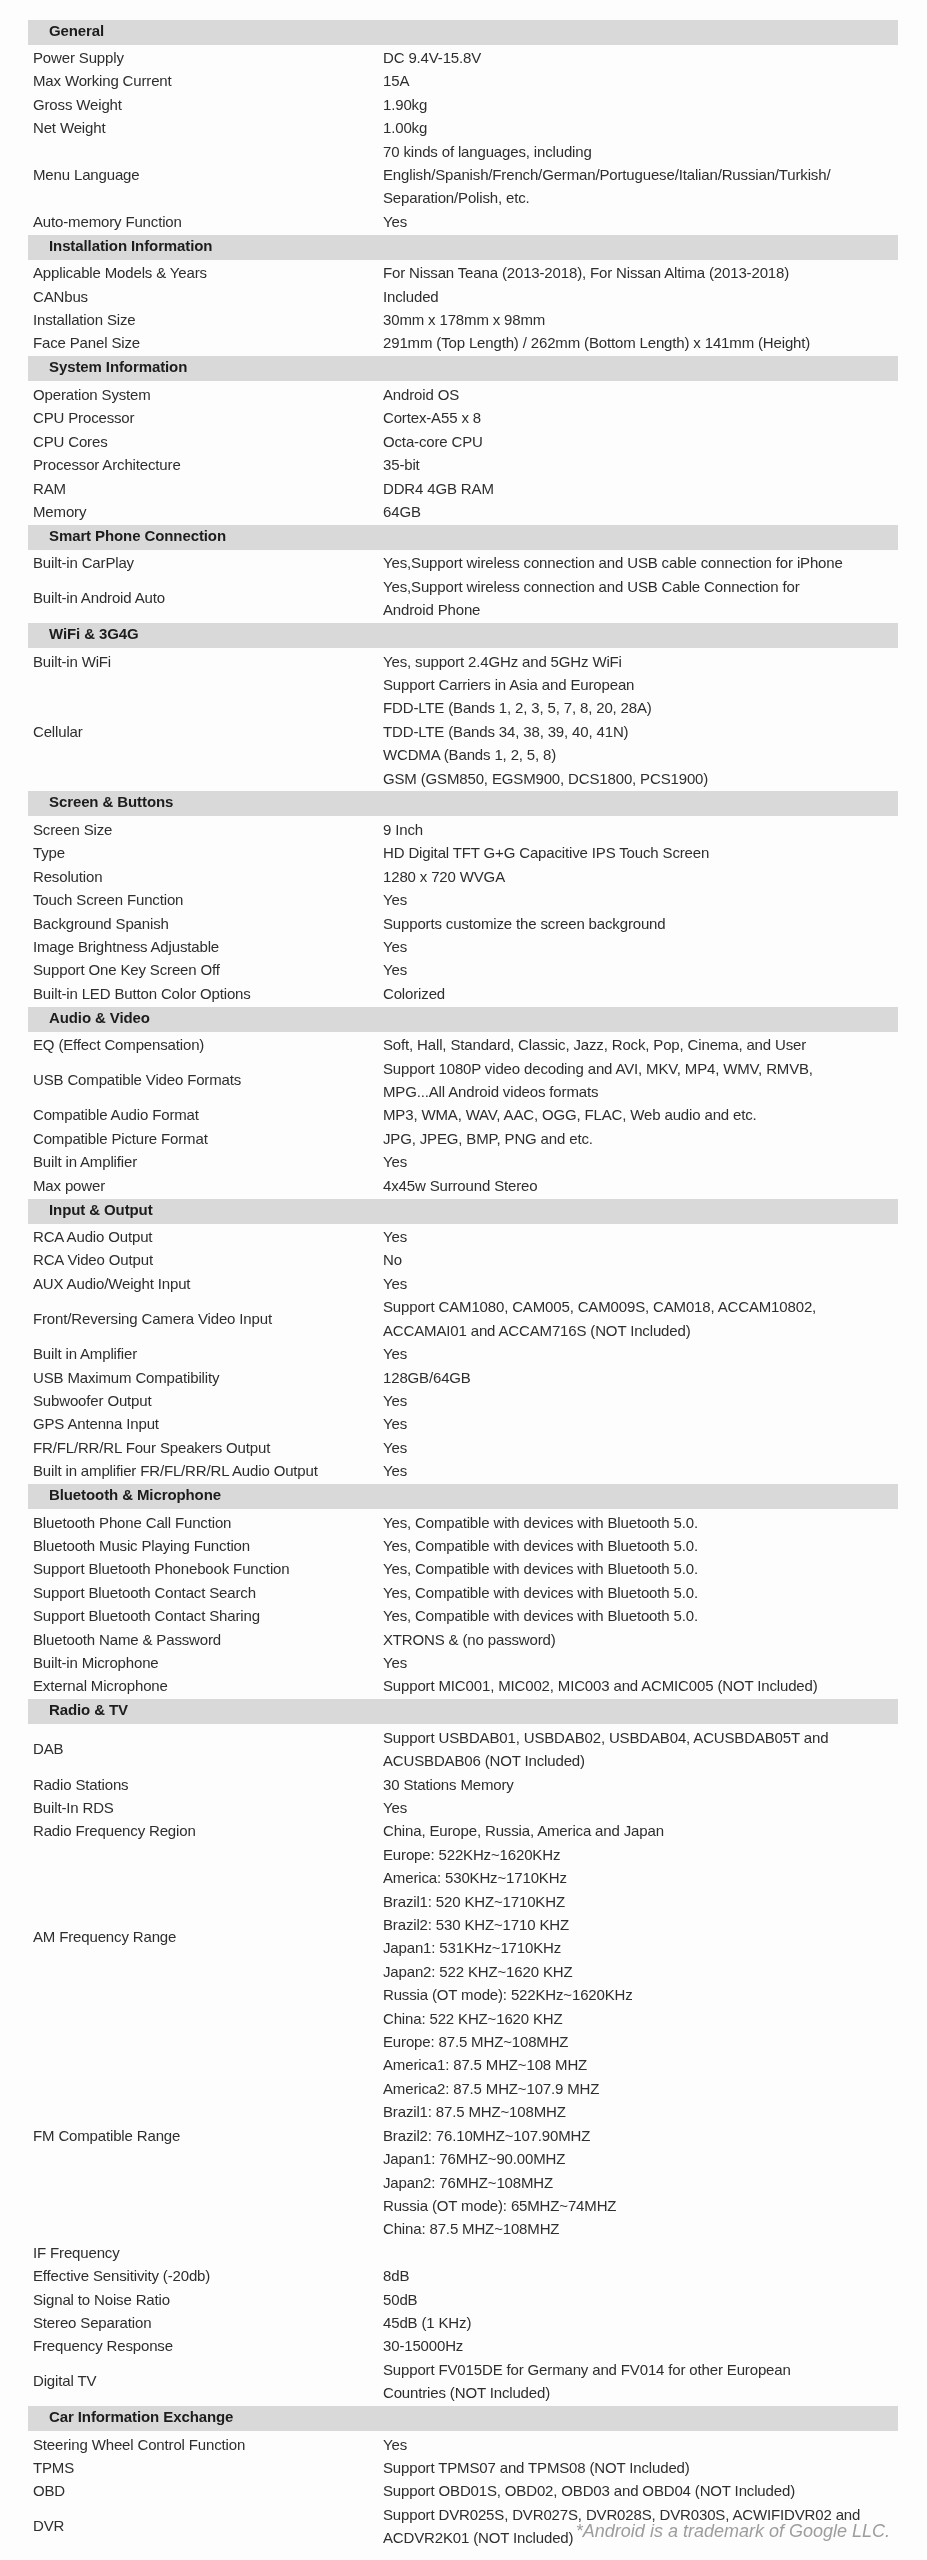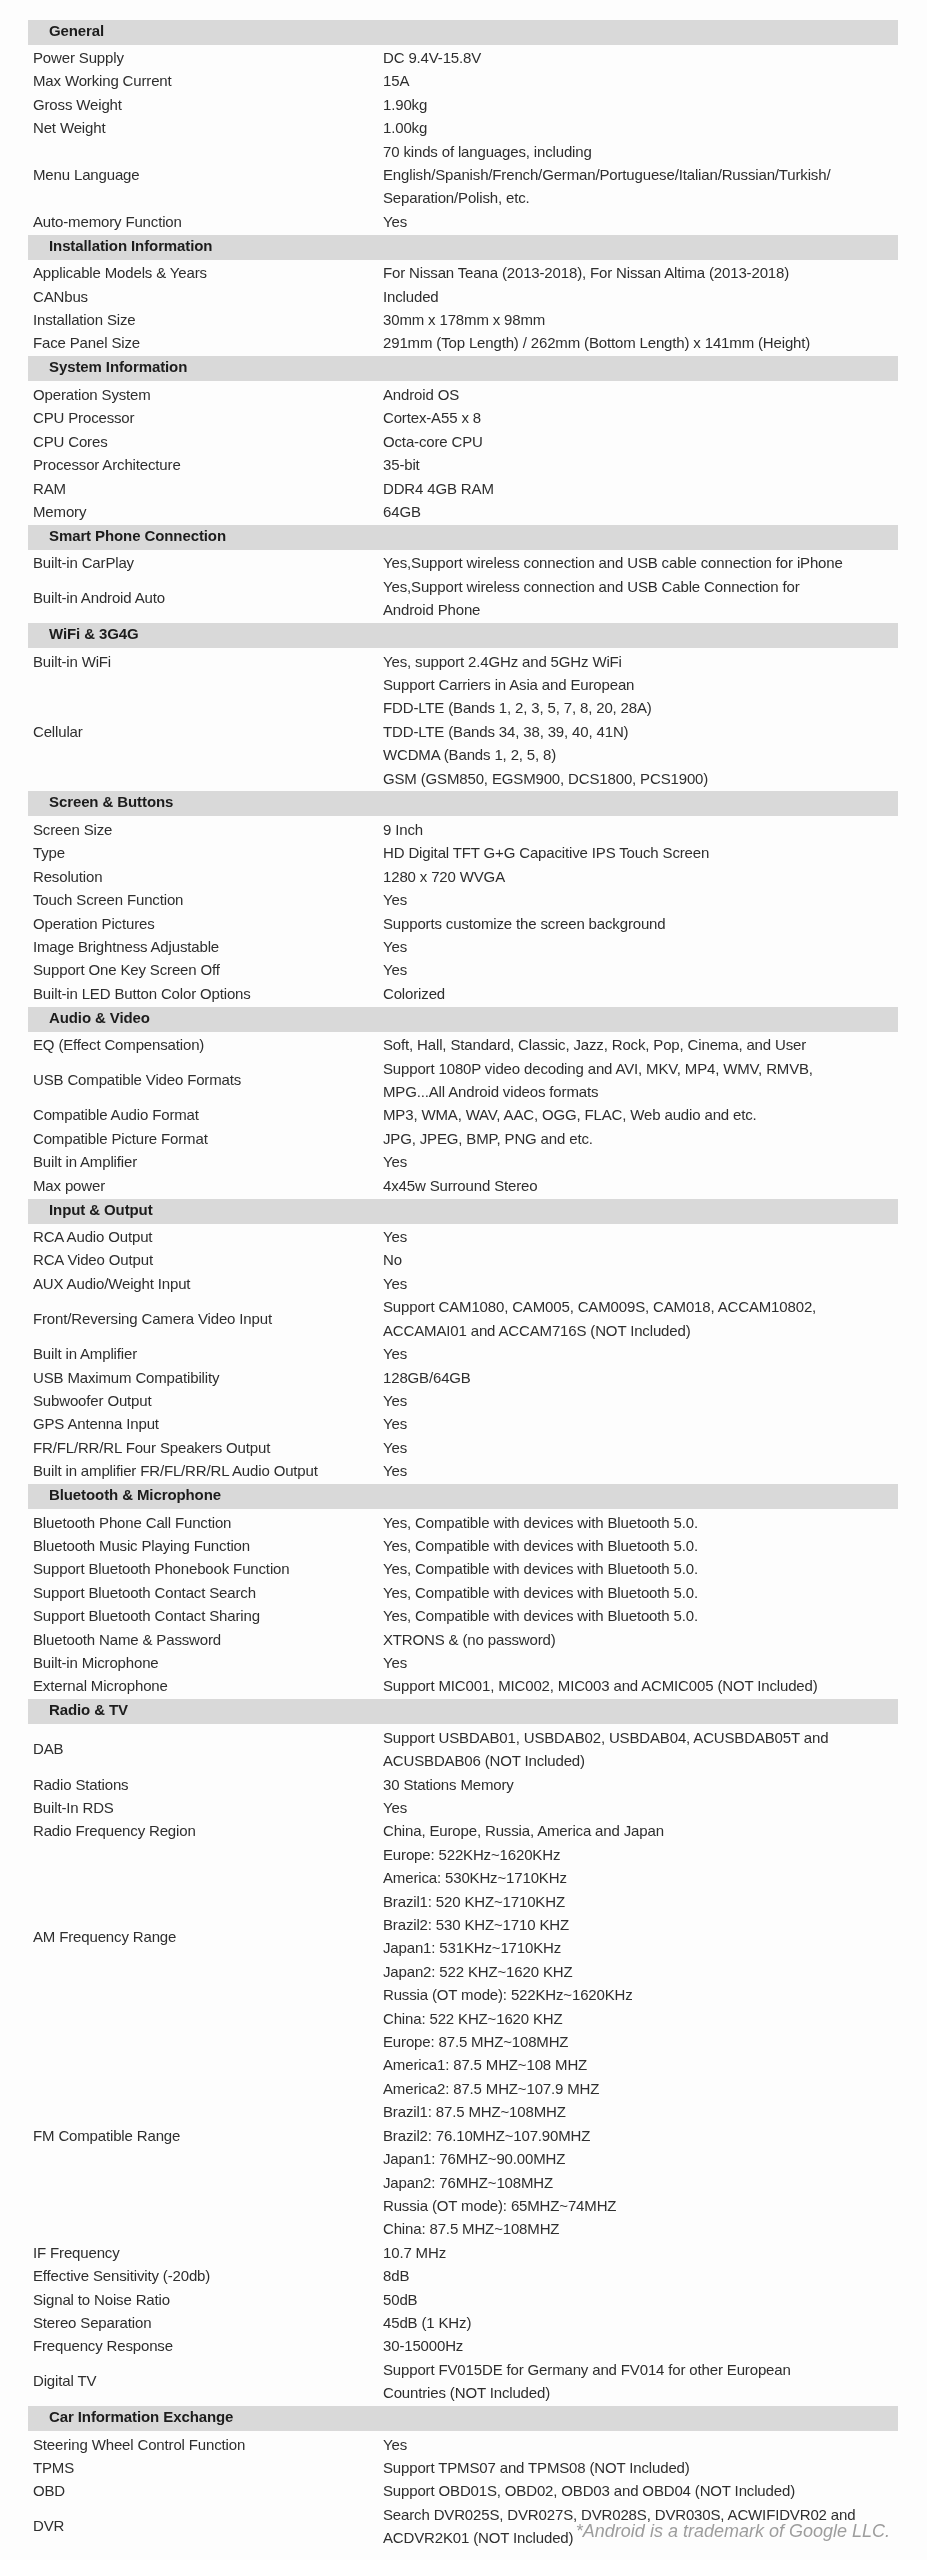--- a/index.html
+++ b/index.html
@@ -221,21 +221,21 @@
             <div class="spec-value-line">1280 x 720 WVGA</div>
           </div>
         </div>
         <div class="spec-row">
           <div class="spec-label">Touch Screen Function</div>
           <div class="spec-value">
             <div class="spec-value-line">Yes</div>
           </div>
         </div>
         <div class="spec-row">
-          <div class="spec-label">Operation Pictures</div>
+          <div class="spec-label">Background Spanish</div>
           <div class="spec-value">
             <div class="spec-value-line">Supports customize the screen background</div>
           </div>
         </div>
         <div class="spec-row">
           <div class="spec-label">Image Brightness Adjustable</div>
           <div class="spec-value">
             <div class="spec-value-line">Yes</div>
           </div>
         </div>
@@ -456,23 +456,20 @@
             <div class="spec-value-line">Brazil1: 87.5 MHZ~108MHZ</div>
             <div class="spec-value-line">Brazil2: 76.10MHZ~107.90MHZ</div>
             <div class="spec-value-line">Japan1: 76MHZ~90.00MHZ</div>
             <div class="spec-value-line">Japan2: 76MHZ~108MHZ</div>
             <div class="spec-value-line">Russia (OT mode): 65MHZ~74MHZ</div>
             <div class="spec-value-line">China: 87.5 MHZ~108MHZ</div>
           </div>
         </div>
         <div class="spec-row">
           <div class="spec-label">IF Frequency</div>
-          <div class="spec-value">
-            <div class="spec-value-line">10.7 MHz</div>
-          </div>
         </div>
         <div class="spec-row">
           <div class="spec-label">Effective Sensitivity (-20db)</div>
           <div class="spec-value">
             <div class="spec-value-line">8dB</div>
           </div>
         </div>
         <div class="spec-row">
           <div class="spec-label">Signal to Noise Ratio</div>
           <div class="spec-value">
@@ -515,21 +512,21 @@
         </div>
         <div class="spec-row">
           <div class="spec-label">OBD</div>
           <div class="spec-value">
             <div class="spec-value-line">Support OBD01S, OBD02, OBD03 and OBD04 (NOT Included)</div>
           </div>
         </div>
         <div class="spec-row">
           <div class="spec-label">DVR</div>
           <div class="spec-value">
-            <div class="spec-value-line">Search DVR025S, DVR027S, DVR028S, DVR030S, ACWIFIDVR02 and</div>
+            <div class="spec-value-line">Support DVR025S, DVR027S, DVR028S, DVR030S, ACWIFIDVR02 and</div>
             <div class="spec-value-line">ACDVR2K01 (NOT Included)</div>
           </div>
         </div>
       </div>
     </div>
 </main>
 
 <div class="footnote">*Android is a trademark of Google LLC.</div>
 
 </body></html>

